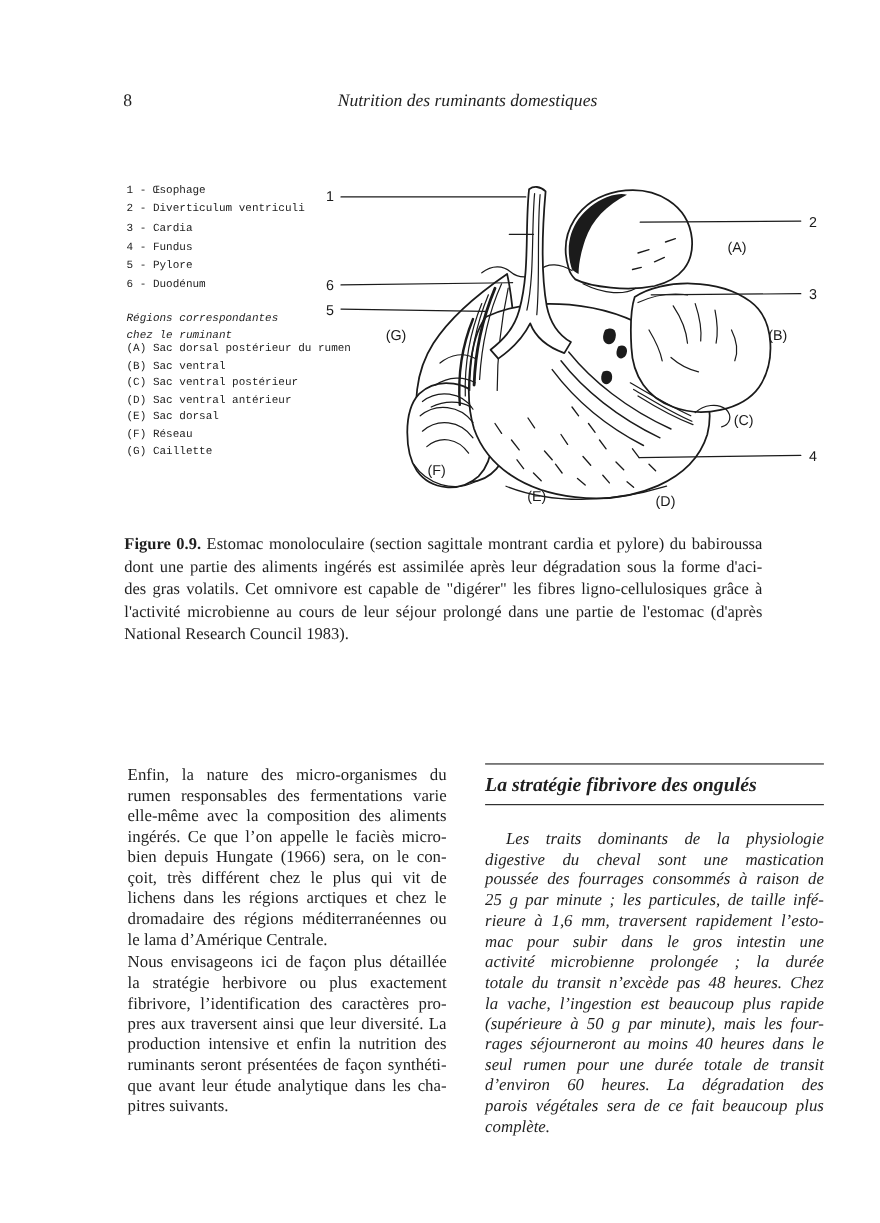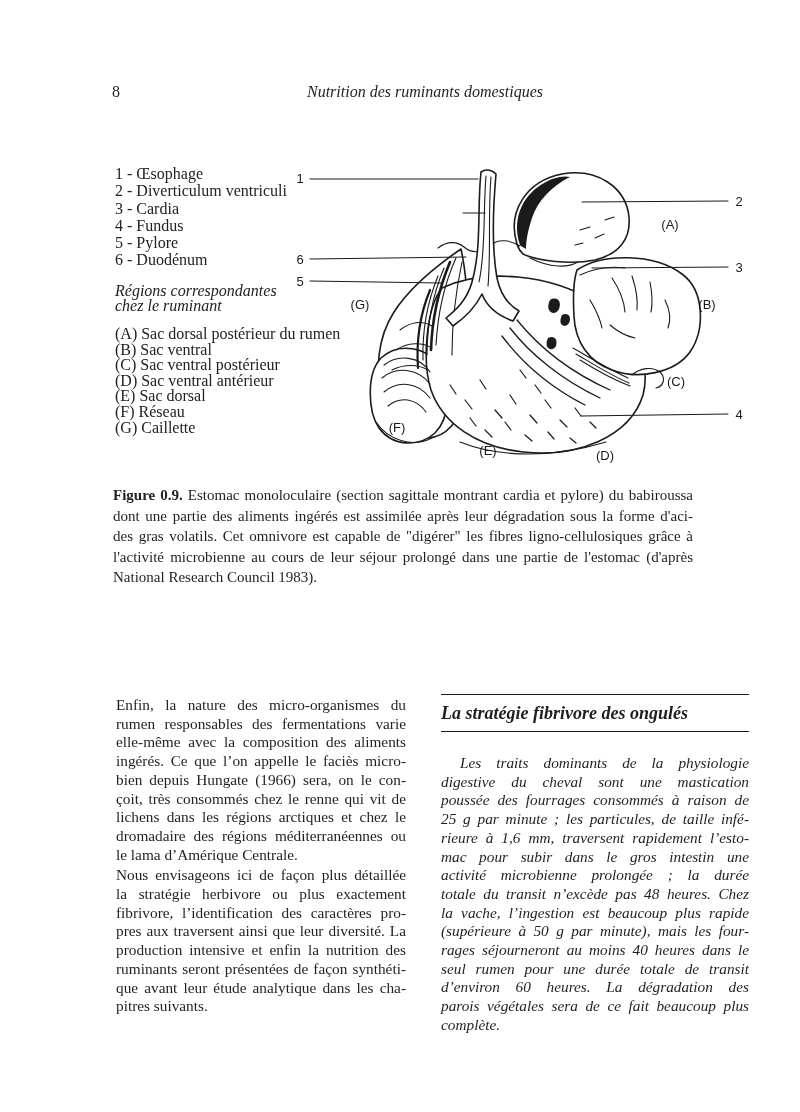--- a/index.html
+++ b/index.html
@@ -6,26 +6,26 @@
   #page{
     position:relative;width:800px;height:1112px;margin:0 auto;
     background:#ffffff;color:#1f1f1f;overflow:hidden;
     font-family:"Liberation Serif",serif;
   }
   .abs{position:absolute;}
   
   .pagenum{left:112px;top:83px;font-size:16px;}
   .runtitle{left:425px;top:83px;transform:translateX(-50%);font-size:16px;font-style:italic;white-space:nowrap;}
   
-  .figkey{font-family:Liberation Serif, serif;font-size:16px;color:#222;}
+  .figkey{font-family:Liberation Mono, monospace;font-size:10px;color:#222;}
   .key-num{left:115px;top:165px;}
   .key-num .kline{line-height:17.3px;}
   .key-regions{left:115px;top:283px;font-style:italic;}
   .key-regions .kline{line-height:15px;}
-  .key-let{left:115px;top:326px;}
+  .key-let{left:115px;top:310px;}
   .key-let .kline{line-height:15.6px;}
   .kline{white-space:nowrap;}
   
   .diagram{left:280px;top:150px;}
   .diagram text{font-family:"Liberation Sans",sans-serif;font-size:13px;fill:#1b1b1b;}
   
   .caption{left:113px;top:485px;width:580px;font-size:15px;line-height:20.6px;}
   .bold{font-weight:bold;}
   
   .bodytext{font-size:15.3px;line-height:18.7px;}
@@ -170,21 +170,21 @@
       </div>
   </div>
 
   <div class="abs bodytext col-left">
     <div class="para1">
         <div class="tline">Enfin, la nature des micro-organismes du</div>
         <div class="tline">rumen responsables des fermentations varie</div>
         <div class="tline">elle-même avec la composition des aliments</div>
         <div class="tline">ingérés. Ce que l’on appelle le faciès micro-</div>
         <div class="tline">bien depuis Hungate (1966) sera, on le con-</div>
-        <div class="tline">çoit, très consommés chez le renne qui vit de</div>
+        <div class="tline">çoit, très différent chez le plus qui vit de</div>
         <div class="tline">lichens dans les régions arctiques et chez le</div>
         <div class="tline">dromadaire des régions méditerranéennes ou</div>
         <div class="tline tline-last">le lama d’Amérique Centrale.</div>
       </div>
     <div class="para2">
         <div class="tline">Nous envisageons ici de façon plus détaillée</div>
         <div class="tline">la stratégie herbivore ou plus exactement</div>
         <div class="tline">fibrivore, l’identification des caractères pro-</div>
         <div class="tline">pres aux traversent ainsi que leur diversité. La</div>
         <div class="tline">production intensive et enfin la nutrition des</div>

